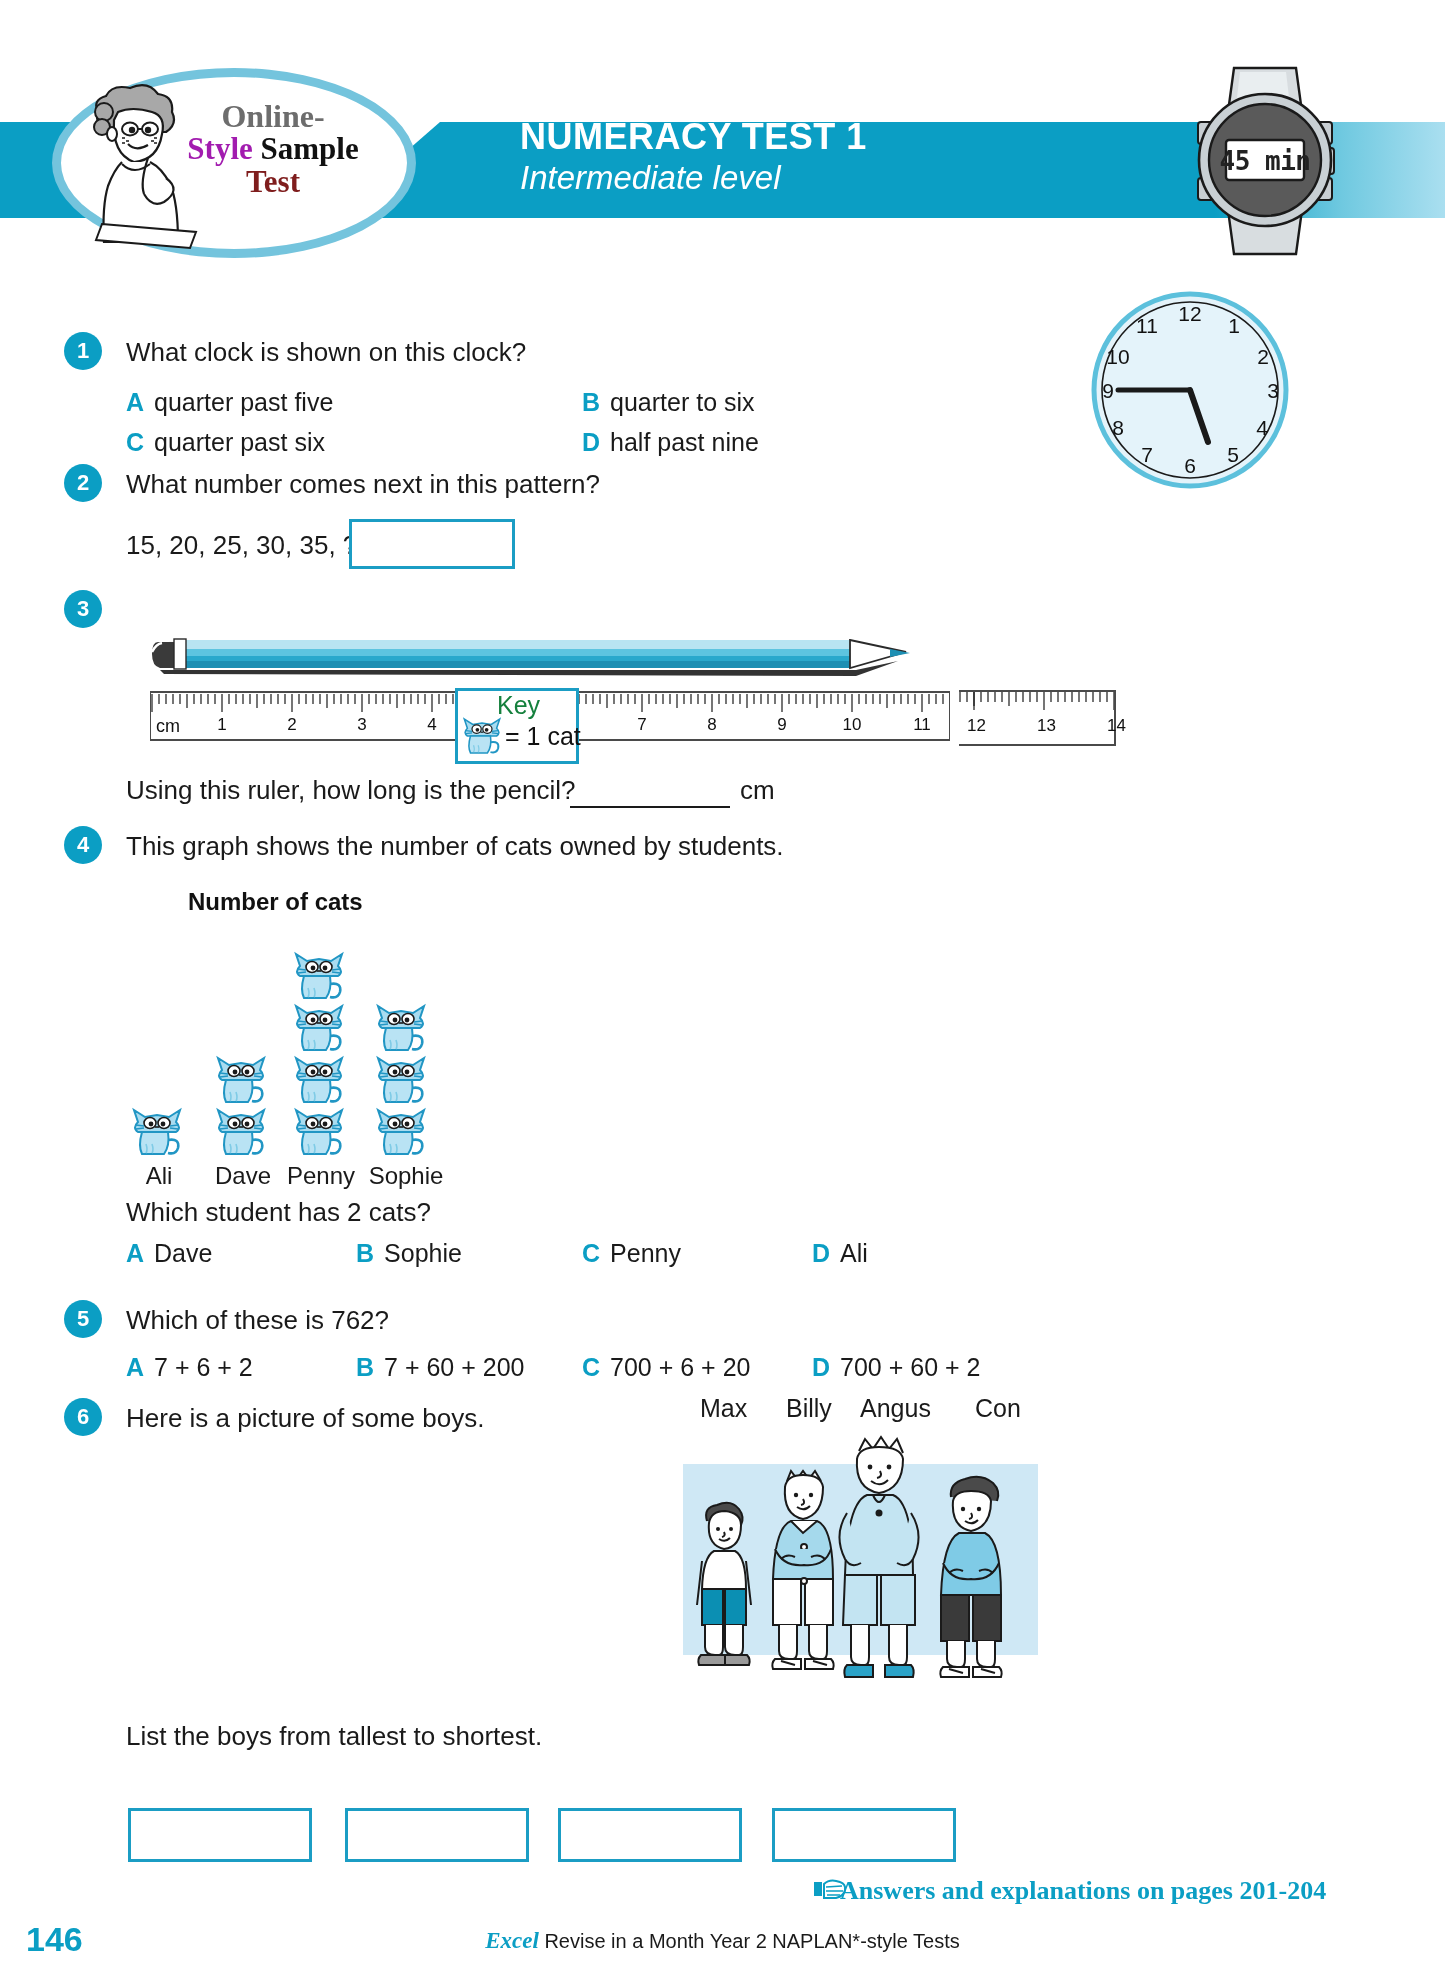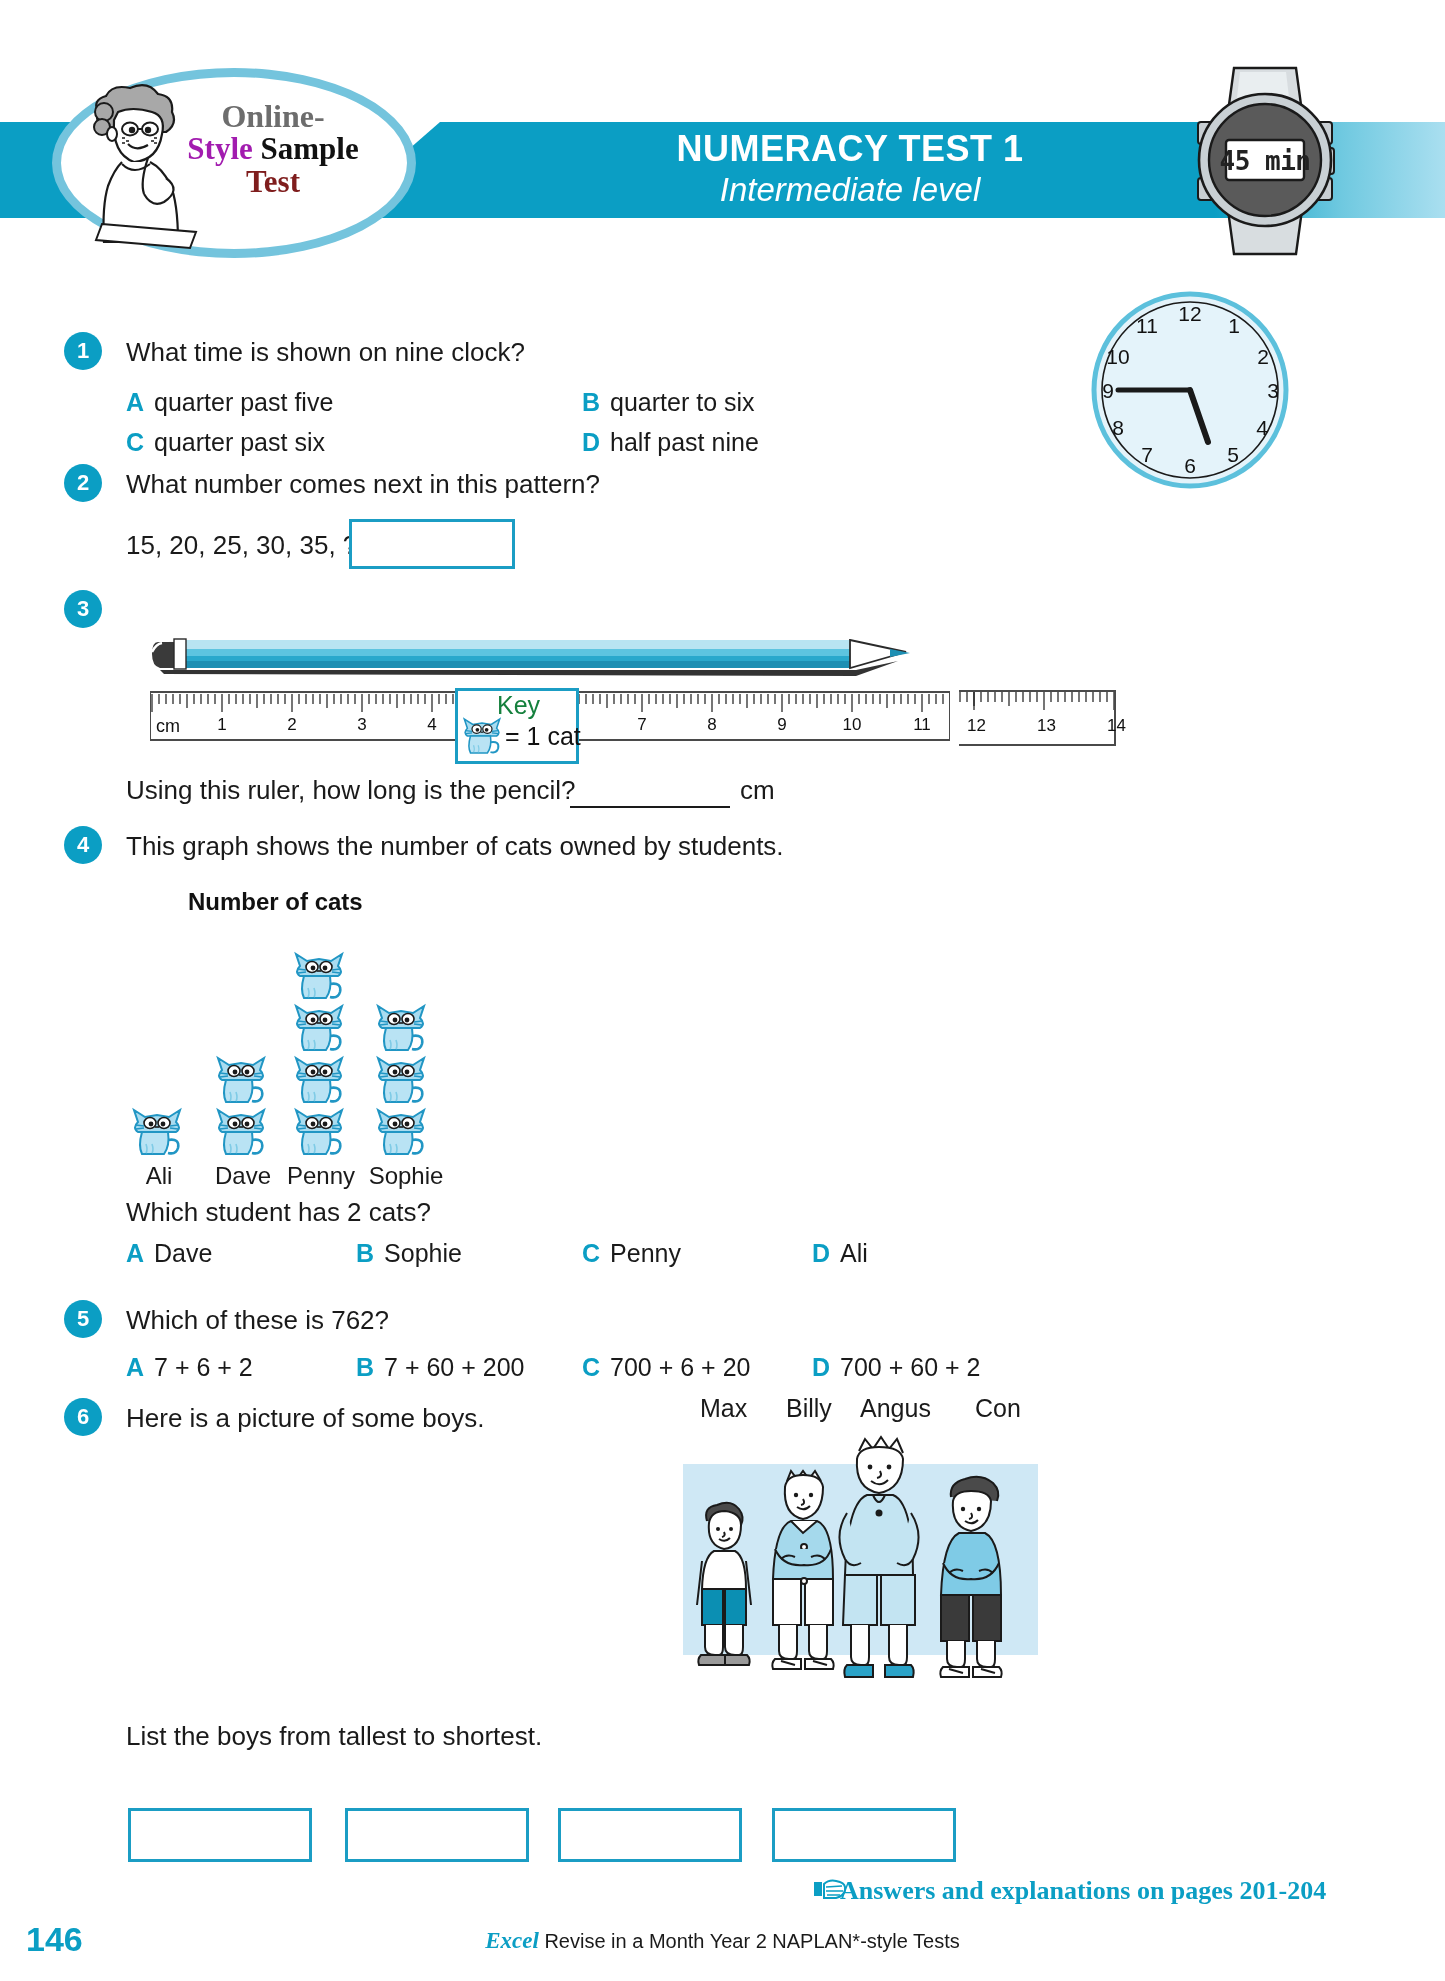--- a/index.html
+++ b/index.html
@@ -42,23 +42,23 @@
     left: 330px;
     top: 122px;
     width: 110px;
     height: 96px;
     background: #ffffff;
     clip-path: polygon(0 0, 100% 0, 0 100%);
   }
   .header-title-wrap {
     position: absolute;
     left: 520px;
-    top: 128px;
+    top: 116px;
     width: 660px;
-    text-align: center;
+    text-align: left;
     z-index: 6;
   }
   .header-title {
     color: #ffffff;
     font-size: 36px;
     font-weight: bold;
     letter-spacing: 0.5px;
     line-height: 42px;
   }
   .header-sub {
@@ -375,21 +375,21 @@
     <rect x="120" y="62" width="22" height="22" rx="3" fill="#c8ced2" stroke="#1a1a1a" stroke-width="2"></rect>
     <rect x="120" y="118" width="22" height="22" rx="3" fill="#c8ced2" stroke="#1a1a1a" stroke-width="2"></rect>
     <rect x="126" y="88" width="18" height="26" rx="3" fill="#c8ced2" stroke="#1a1a1a" stroke-width="2"></rect>
     <circle cx="75" cy="100" r="66" fill="#c9d0d4" stroke="#1a1a1a" stroke-width="2.6"></circle>
     <circle cx="75" cy="100" r="56" fill="#5a5a5a" stroke="#1a1a1a" stroke-width="2.4"></circle>
     <rect x="36" y="80" width="78" height="40" rx="3" fill="#ffffff" stroke="#1a1a1a" stroke-width="2.4"></rect>
     <text x="75" y="110" font-family="'DejaVu Sans Mono', monospace" font-size="26" font-weight="bold" fill="#222222" text-anchor="middle" letter-spacing="-0.5">45 min</text>
   </svg>
 
   <div class="qnum" style="left:64px; top:332px;">1</div>
-  <div class="qtext" style="left:126px; top:336px;">What time is shown on nine clock?</div>
+  <div class="qtext" style="left:126px; top:336px;">What clock is shown on this clock?</div>
 
   <div class="opt" style="left:126px; top:387px;">
     <span class="lbl">A</span><span>quarter past five</span>
   </div>
   <div class="opt" style="left:582px; top:387px;">
     <span class="lbl">B</span><span>quarter to six</span>
   </div>
   <div class="opt" style="left:126px; top:427px;">
     <span class="lbl">C</span><span>quarter past six</span>
   </div>

